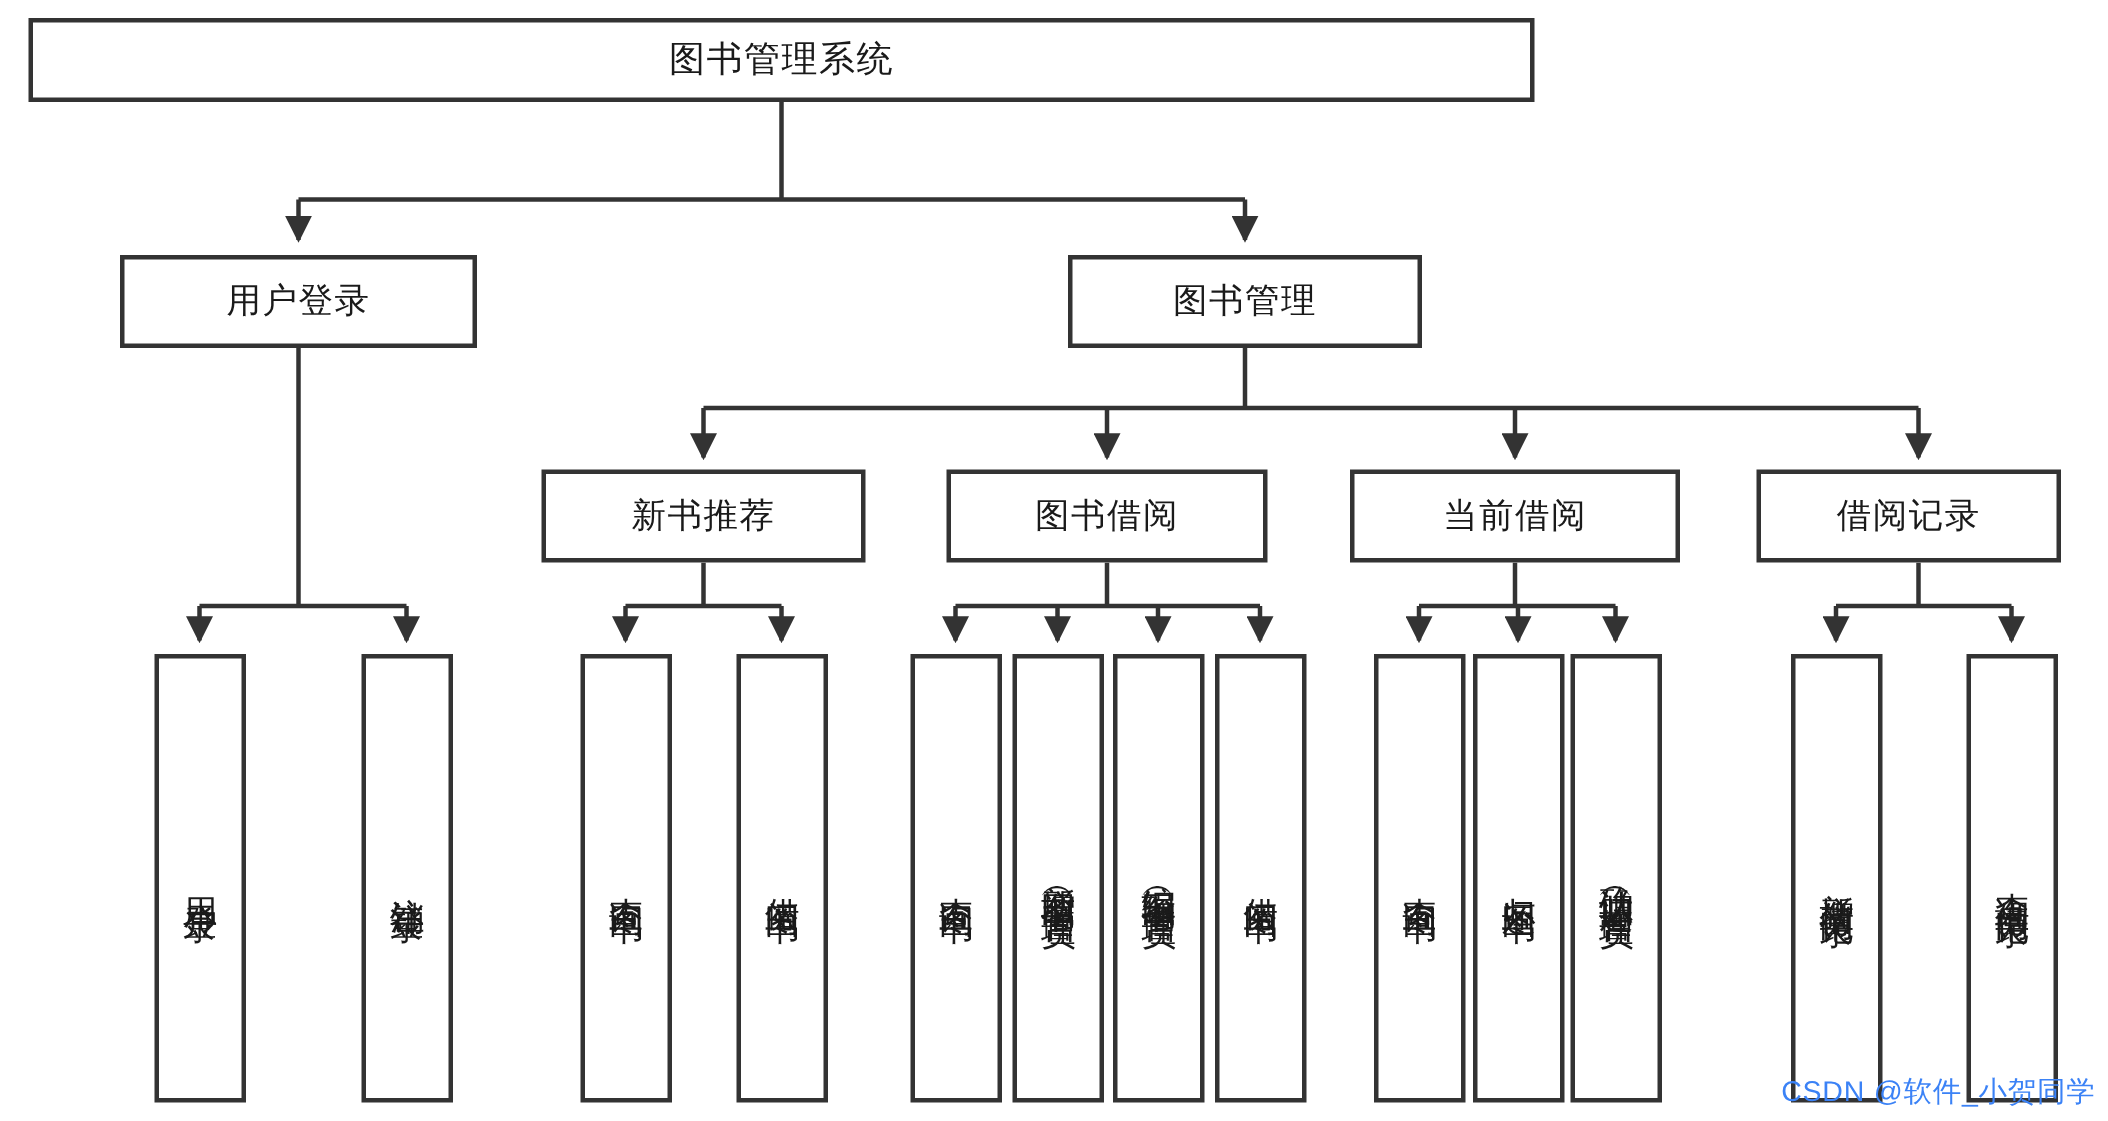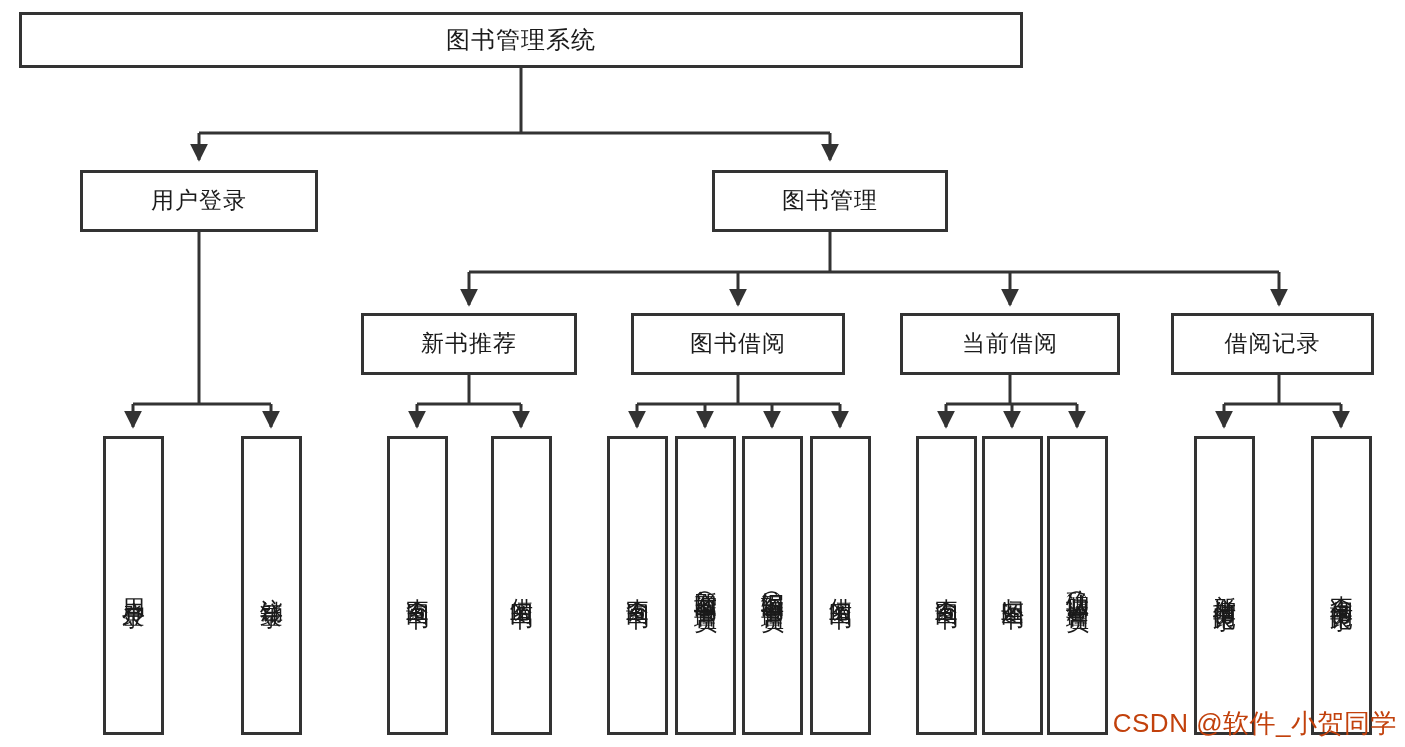--- a/index.html
+++ b/index.html
@@ -56,22 +56,22 @@
     writing-mode: vertical-rl;
     text-orientation: upright;
     letter-spacing: 3px;
     line-height: 1;
     white-space: nowrap;
   }
   .watermark {
     position: absolute;
     right: 8px;
     bottom: 6px;
-    font-size: 26px;
-    color: #c2410c;
+    font-size: 19px;
+    color: #3b82f6;
     z-index: 5;
     letter-spacing: 0.5px;
     white-space: nowrap;
   }
 </style>
 </head>
 <body>
 
 <div id="canvas">
 

